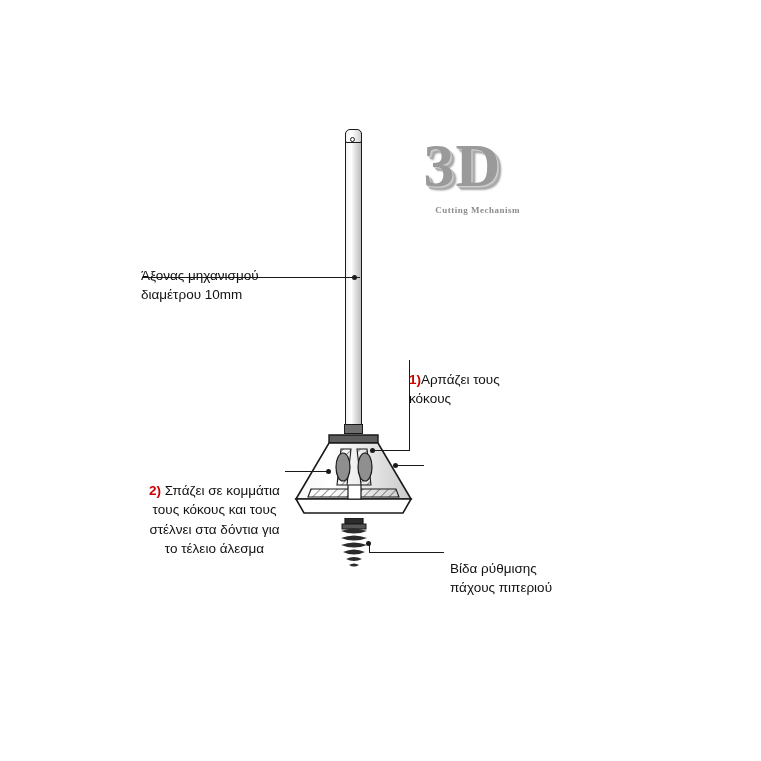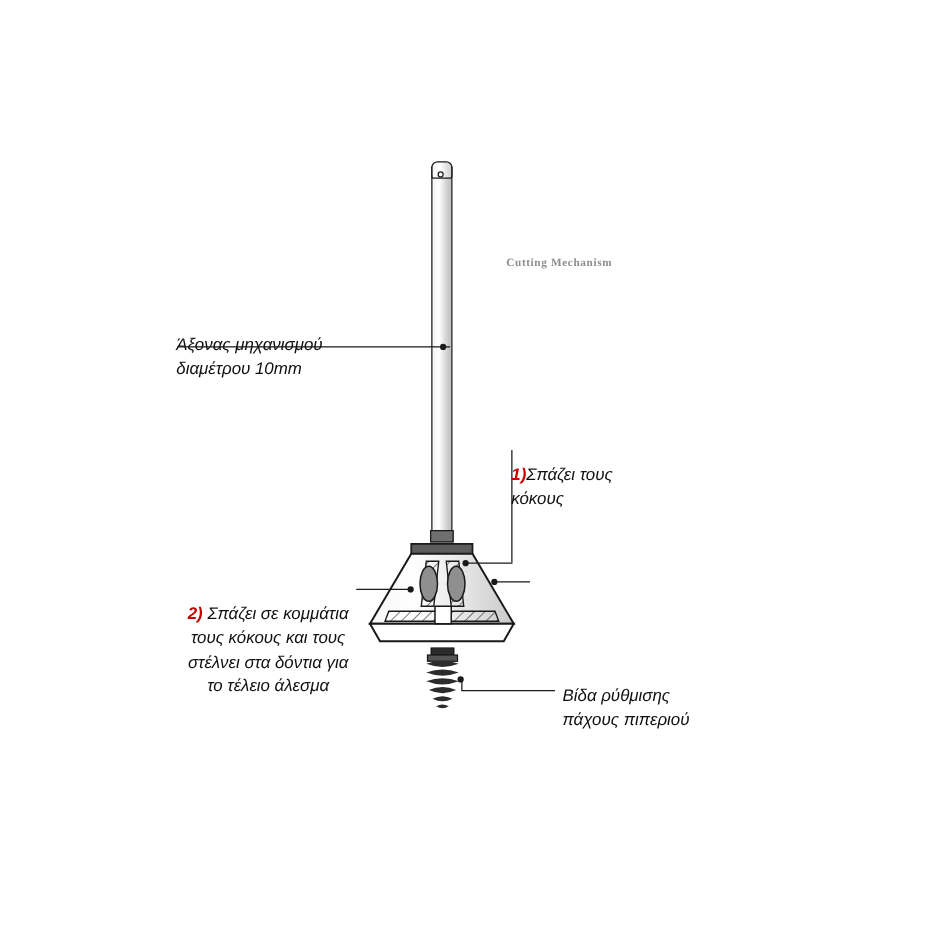--- a/index.html
+++ b/index.html
@@ -43,35 +43,34 @@
       3px 3px 0 #a6a6a6,
       4px 4px 2px rgba(0,0,0,0.35);
     line-height: 80px;
     text-align: center;
   }
   .logo-sub {
     position: absolute;
     left: 0;
     top: 80px;
     width: 115px;
-    text-align: left;
+    text-align: right;
     font-family: "Liberation Serif", serif;
     font-size: 9px;
     font-weight: bold;
     color: #8d8d8d;
     letter-spacing: 0.5px;
   }
 
   
   .label {
     font-size: 13.5px;
     color: #111111;
     line-height: 1.45;
     white-space: pre-line;
-    font-style: italic;
   }
   .num {
     color: #cc0000;
     font-weight: bold;
   }
 
   
   .line {
     background: #1a1a1a;
     position: absolute;
@@ -143,20 +142,21 @@
     width: 34px;
     height: 52px;
   }
 </style>
 </head>
 <body>
 
 <div id="stage">
 
   <div class="abs logo-wrap">
+    <div class="logo-text">3D</div>
     <div class="logo-sub">Cutting Mechanism</div>
   </div>
 
   <div class="abs shaft-outline"></div>
   <div class="abs shaft-top"></div>
   <div class="abs shaft-hole"></div>
   <div class="abs shaft-collar"></div>
 
   <svg class="abs cone" viewBox="0 0 125 88">
     <defs>
@@ -215,30 +215,30 @@
   <div class="abs line vline" style="left:369px; top:543px; height:9px;"></div>
   <div class="abs line hline" style="left:369px; top:552px; width:75px;"></div>
   <div class="abs dot" style="left:366px; top:541px;"></div>
 
   <div class="abs label" style="left:141px; top:246px; width:190px;">
     <span>Άξονας μηχανισμού
 διαμέτρου 10mm</span>
   </div>
 
   <div class="abs label" style="left:409px; top:350px; width:200px;">
-    <span class="num">1)</span><span>Σπάζει τους
+    <span class="num">1)</span><span>Αρπάζει τους
 κόκους</span>
   </div>
 
   <div class="abs label" style="left:127px; top:461px; width:175px; text-align:center;">
     <span class="num">2)</span><span> Σπάζει σε κομμάτια
 τους κόκους και τους
 στέλνει στα δόντια για
 το τέλειο άλεσμα</span>
   </div>
 
 
-  <div class="abs label" style="left:450px; top:527px; width:200px;">
+  <div class="abs label" style="left:450px; top:539px; width:200px;">
     <span>Βίδα ρύθμισης
 πάχους πιπεριού</span>
   </div>
 
 </div>
 
 </body></html>

